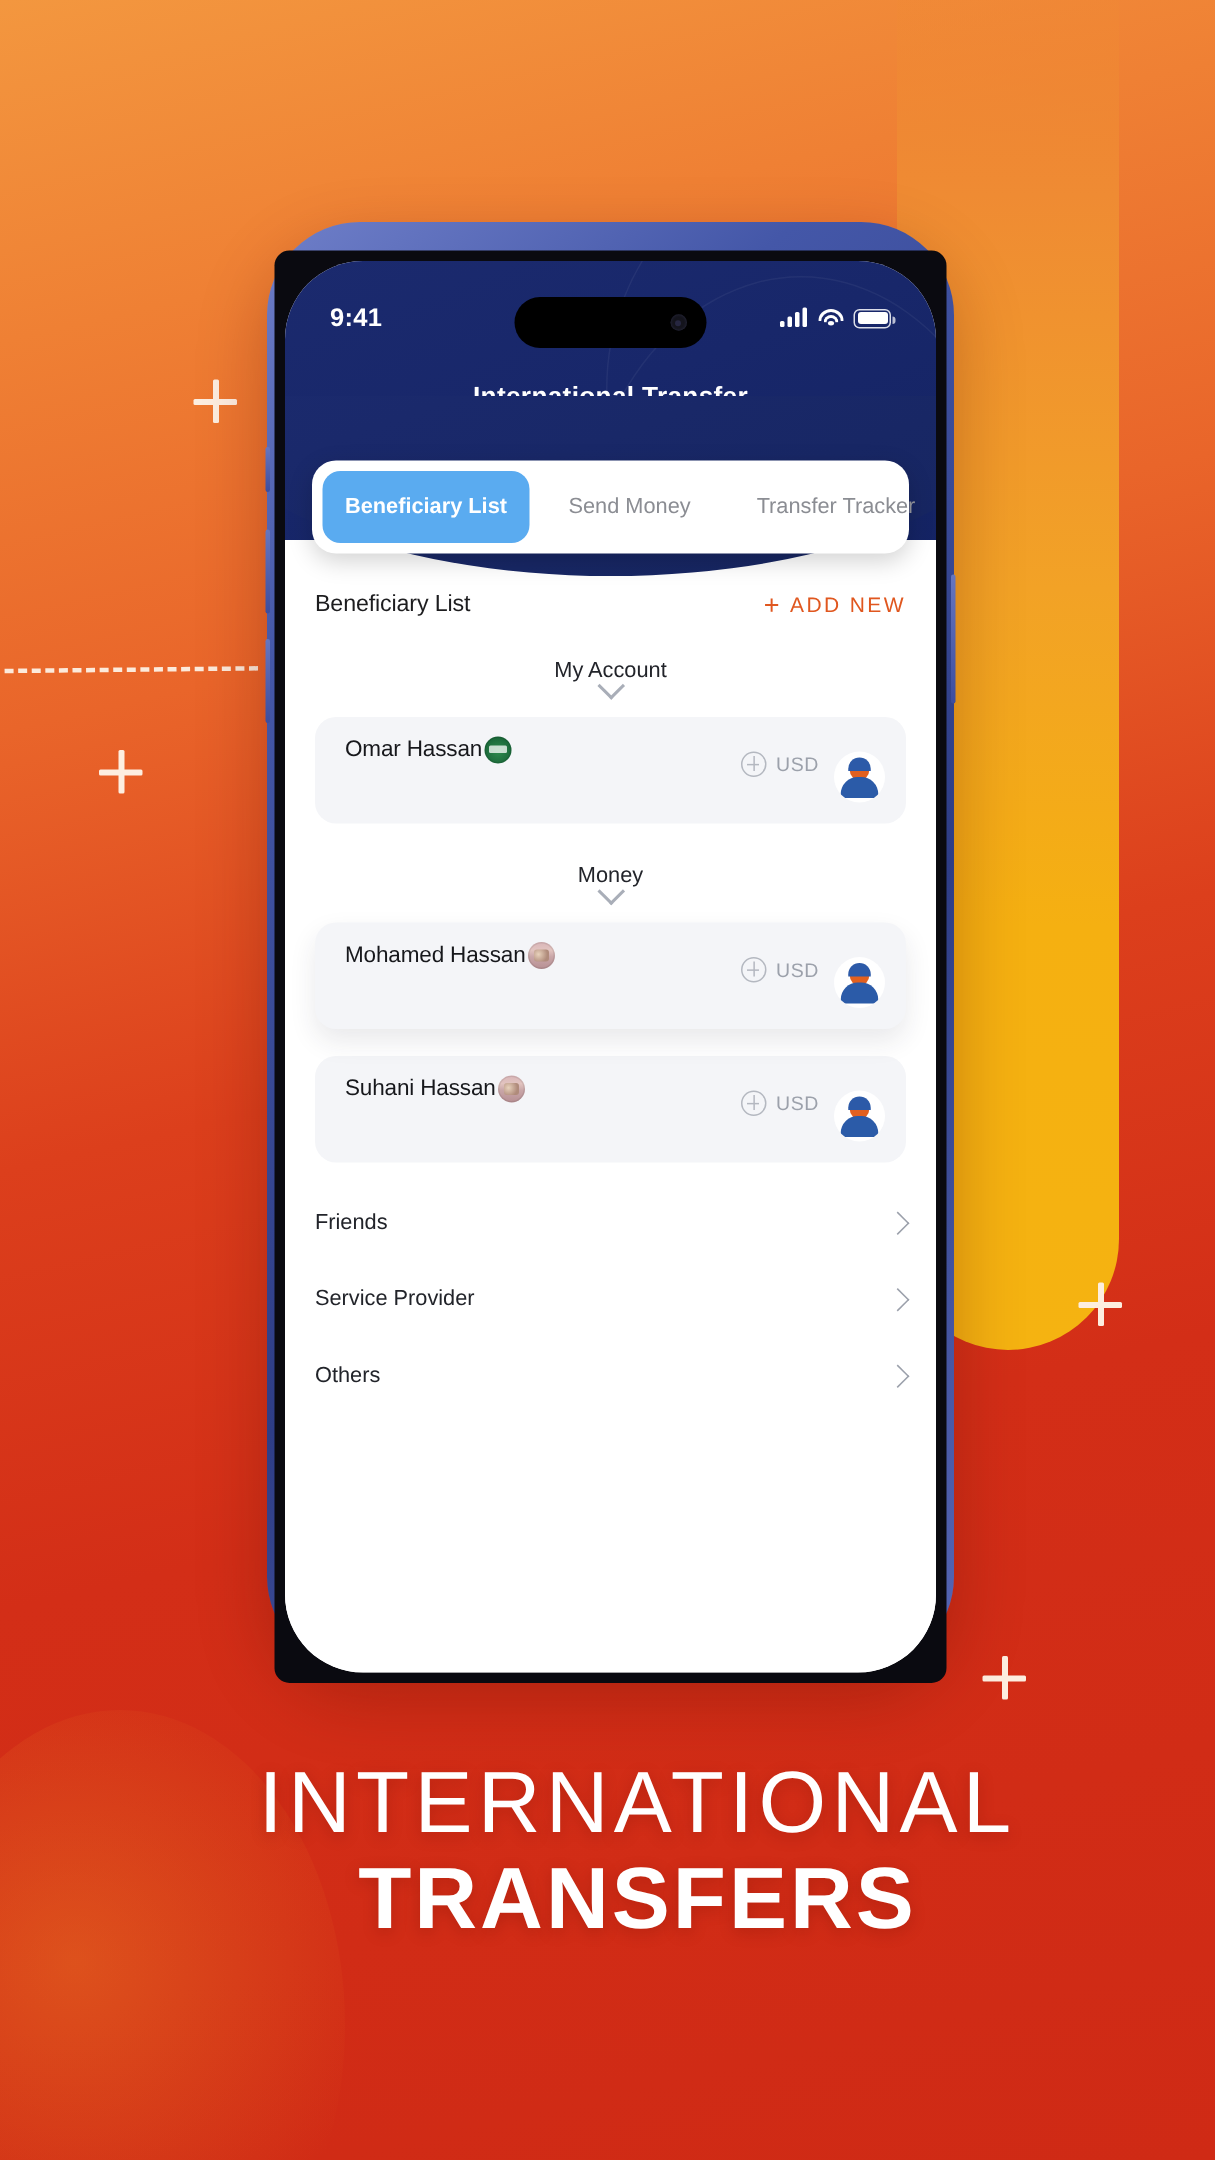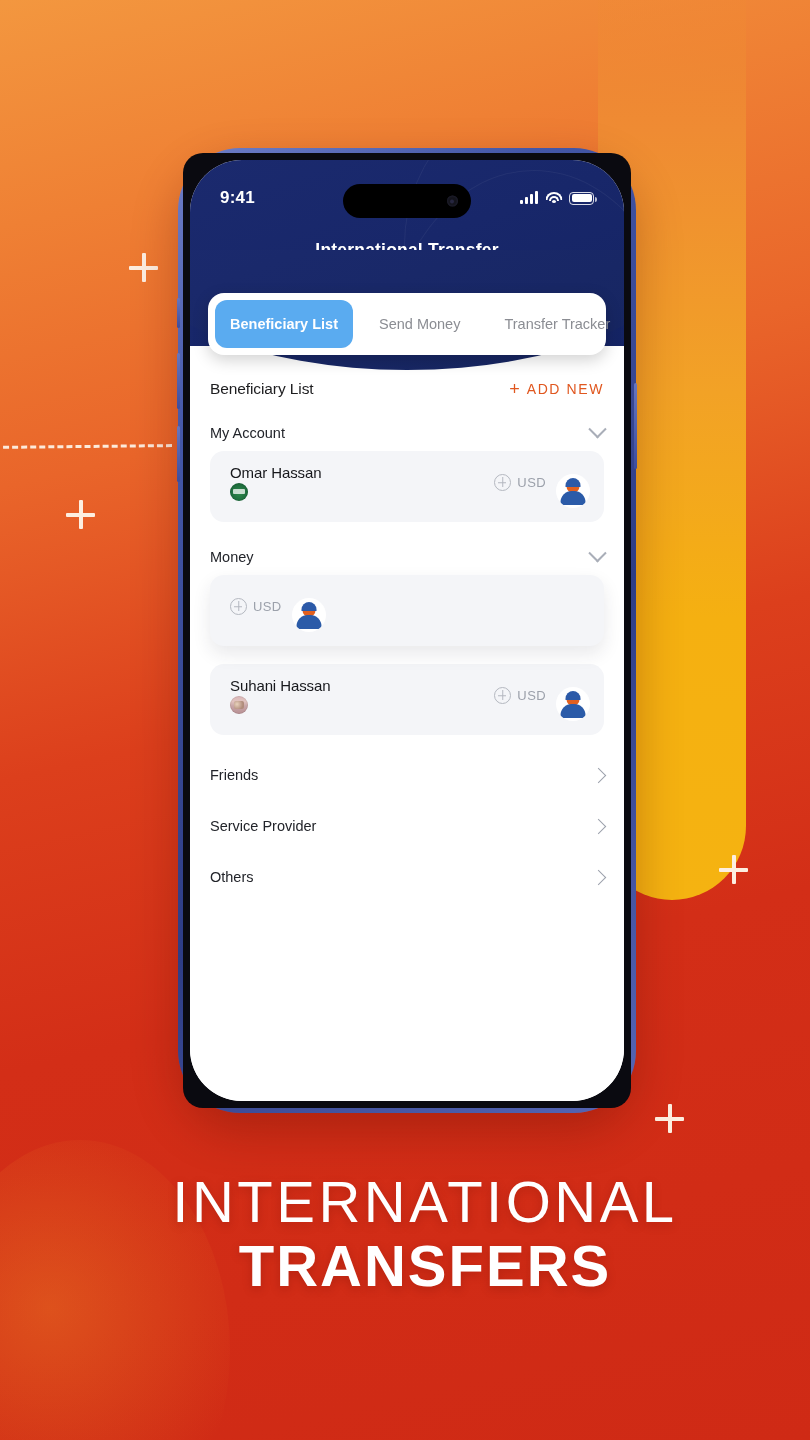--- a/index.html
+++ b/index.html
@@ -72,23 +72,24 @@
     position: absolute;
     left: 178px; top: 148px;
     width: 458px; height: 965px;
     border-radius: 62px;
     background: linear-gradient(140deg, #6f7fc9 0%, #4457a8 22%, #2e3d86 60%, #5667b6 100%);
     padding: 5px;
     box-shadow: 0 18px 46px rgba(90,12,0,0.30);
   }
   .phone-inner {
     width: 100%; height: 100%;
-    border-radius: 20px;
+    border-radius: 10px;
     background: #0a0a10;
     padding: 7px;
+    margin-top: 14px;
   }
   .screen {
     position: relative;
     width: 100%; height: 100%;
     border-radius: 52px;
     overflow: hidden;
     background: #ffffff;
   }
   .side-btn {
     position: absolute;
@@ -253,21 +254,21 @@
   .add-new {
     display: flex; align-items: center; gap: 7px;
     color: #e0571f;
     font-size: 14px;
     letter-spacing: 1.6px;
   }
   .add-new .plus-glyph { font-size: 18px; line-height: 1; letter-spacing: 0; }
 
   .group-head {
     display: flex; align-items: center; justify-content: space-between;
-    margin-top: 27px; margin-bottom: 10px;
+    margin-top: 27px; margin-bottom: 10px; flex-direction: column;
   }
   .group-label { font-size: 14.5px; color: #22242a; }
   .chev-down {
     width: 13px; height: 13px;
     border-right: 2px solid #a9aeb8;
     border-bottom: 2px solid #a9aeb8;
     transform: rotate(45deg) translate(-3px,-3px);
   }
   .chev-right {
     width: 11px; height: 11px;
@@ -277,21 +278,21 @@
   }
 
   .bene-card {
     background: #f4f5f8;
     border-radius: 14px;
     padding: 13px 14px 14px 20px;
     display: flex; align-items: flex-start; justify-content: space-between;
     position: relative;
   }
   .bene-card.shadowed { box-shadow: 0 8px 18px rgba(40,40,60,0.10); z-index: 2; }
-  .bene-left { display: flex; flex-direction: column; gap: 2px; }
+  .bene-left { display: flex; flex-direction: row; gap: 2px; }
   .bene-name { font-size: 15px; color: #17181c; letter-spacing: -0.1px; }
   .flag {
     width: 18px; height: 18px; border-radius: 50%;
     background: #1a6b3c;
     box-shadow: inset 0 0 0 1px rgba(0,0,0,0.08);
     position: relative; overflow: hidden;
   }
   .flag.sa { background: radial-gradient(circle at 50% 55%, #2f8a4e 0%, #176236 80%); }
   .flag.sa::after {
     content: ""; position: absolute; left: 3px; top: 6px;
@@ -517,20 +518,24 @@
                 </div>
               </div>
             </div>
 
             <div class="group-head">
               <div class="group-label">Money</div>
               <div class="chev-down"></div>
             </div>
 
             <div class="bene-card shadowed">
+              <div class="bene-left">
+                <div class="bene-name">Mohamed Hassan</div>
+                <div class="flag eg"></div>
+              </div>
               <div class="bene-right">
                 <div class="usd-chip">
                   <div class="usd-circle"></div>
                   <div class="usd-text">USD</div>
                 </div>
                 <div class="avatar">
                   <div class="head"></div>
                     <div class="hair"></div>
                     <div class="body"></div>
                 </div>

